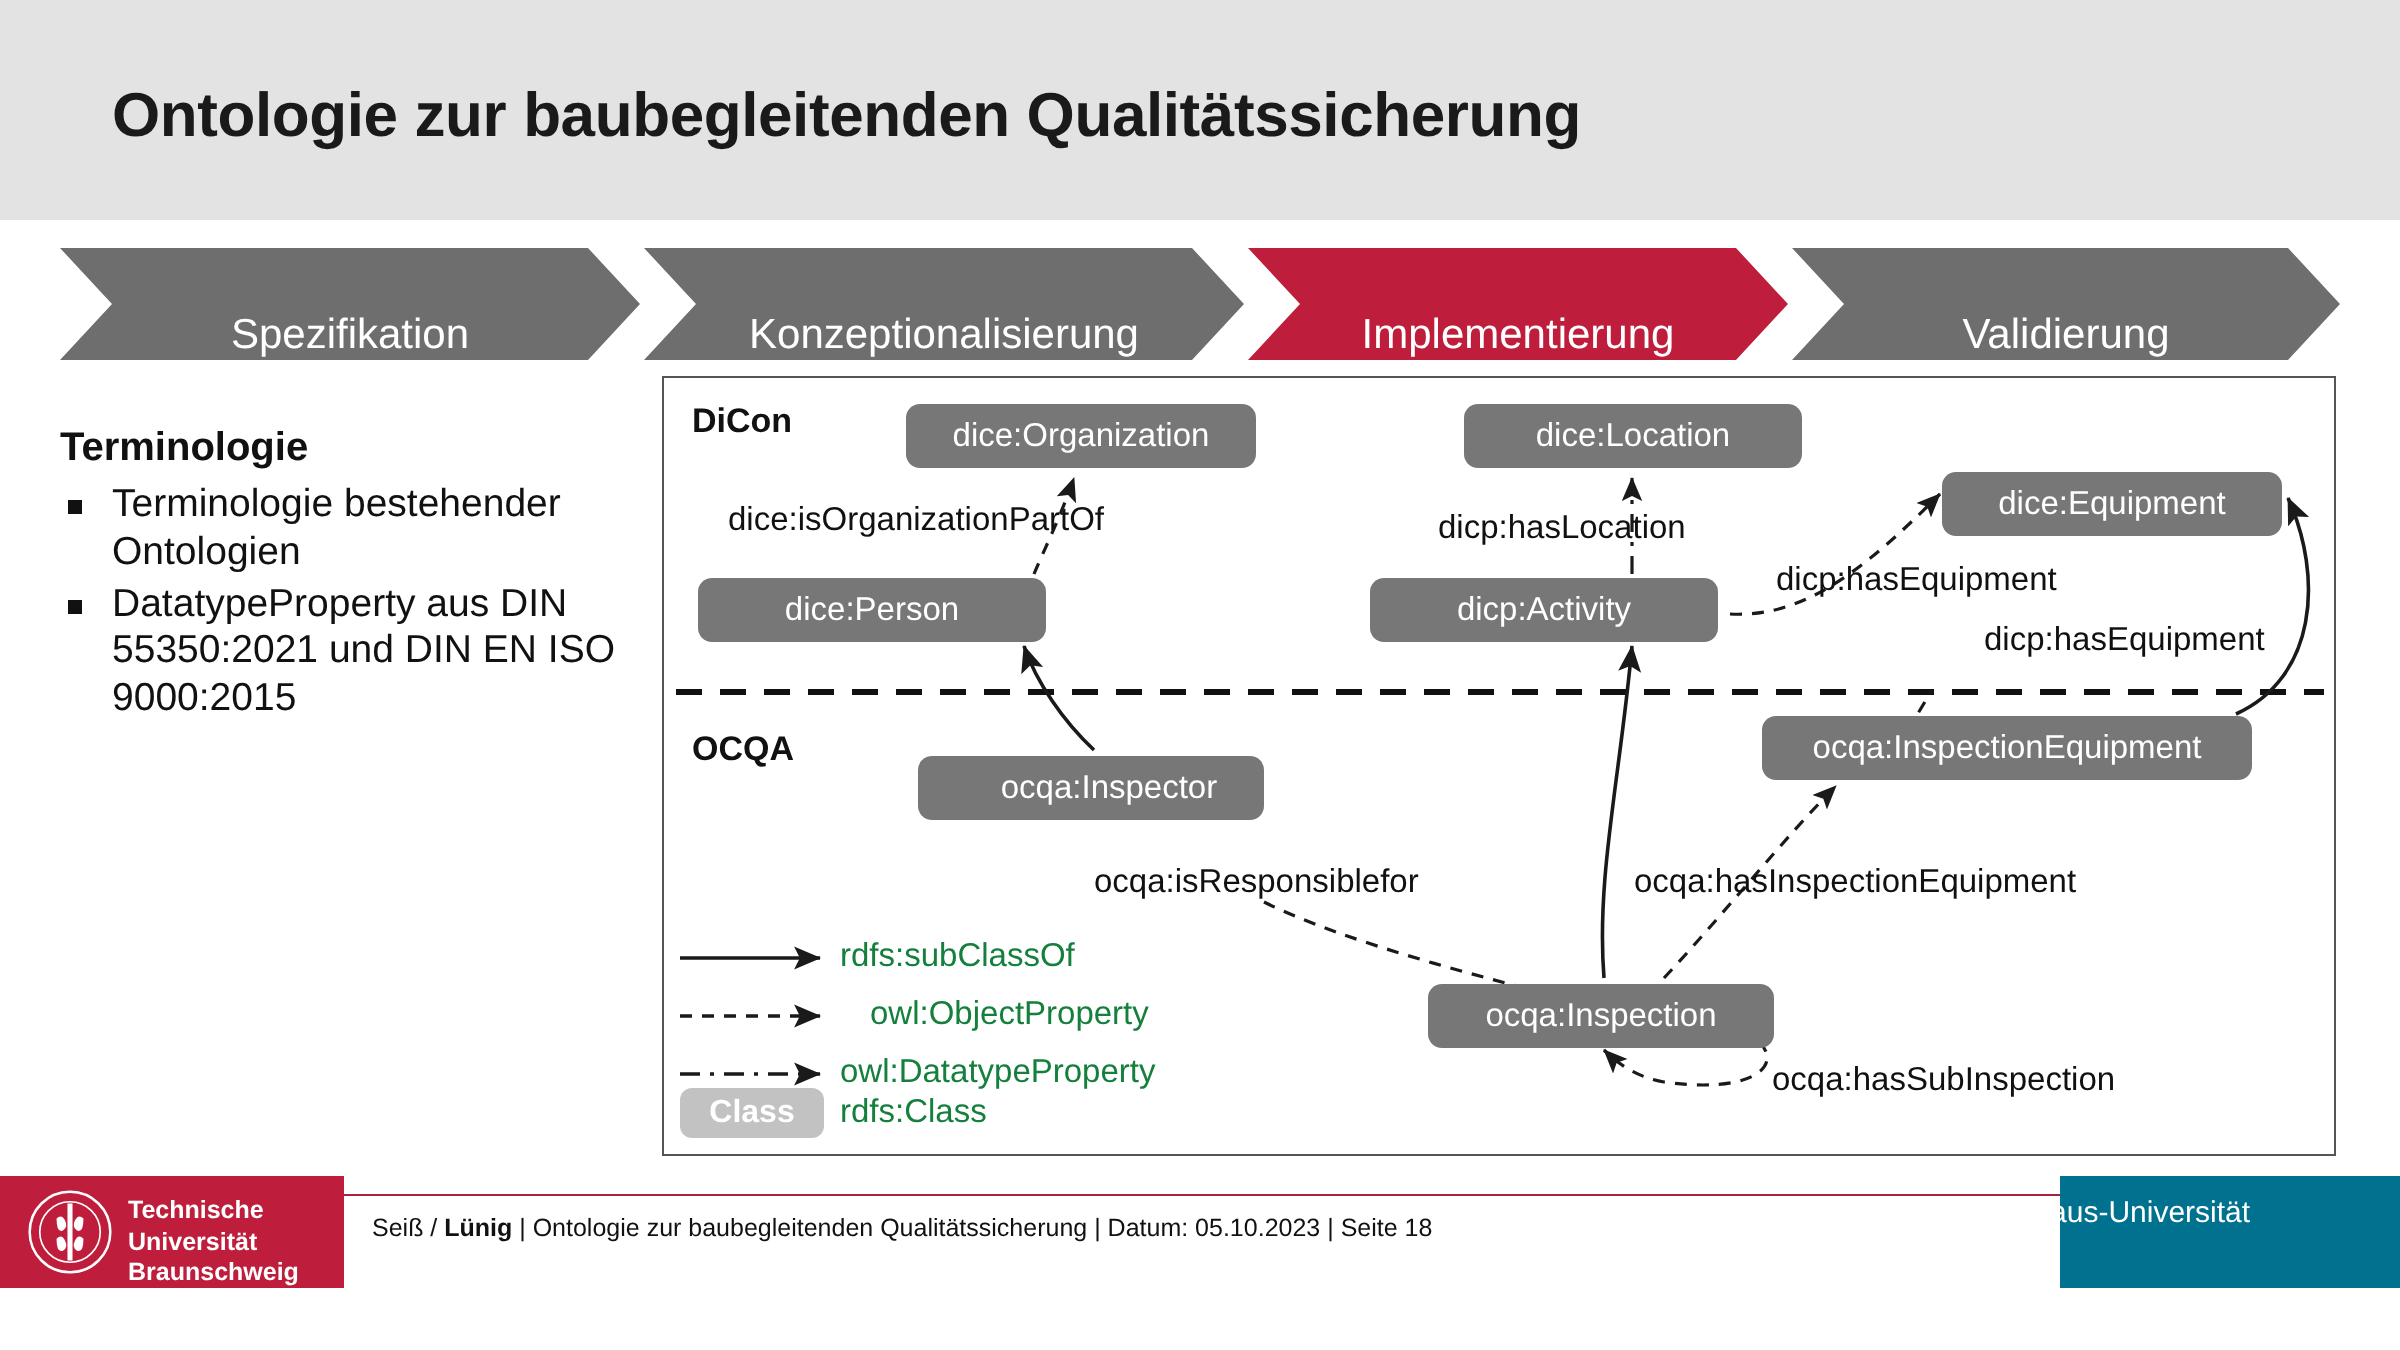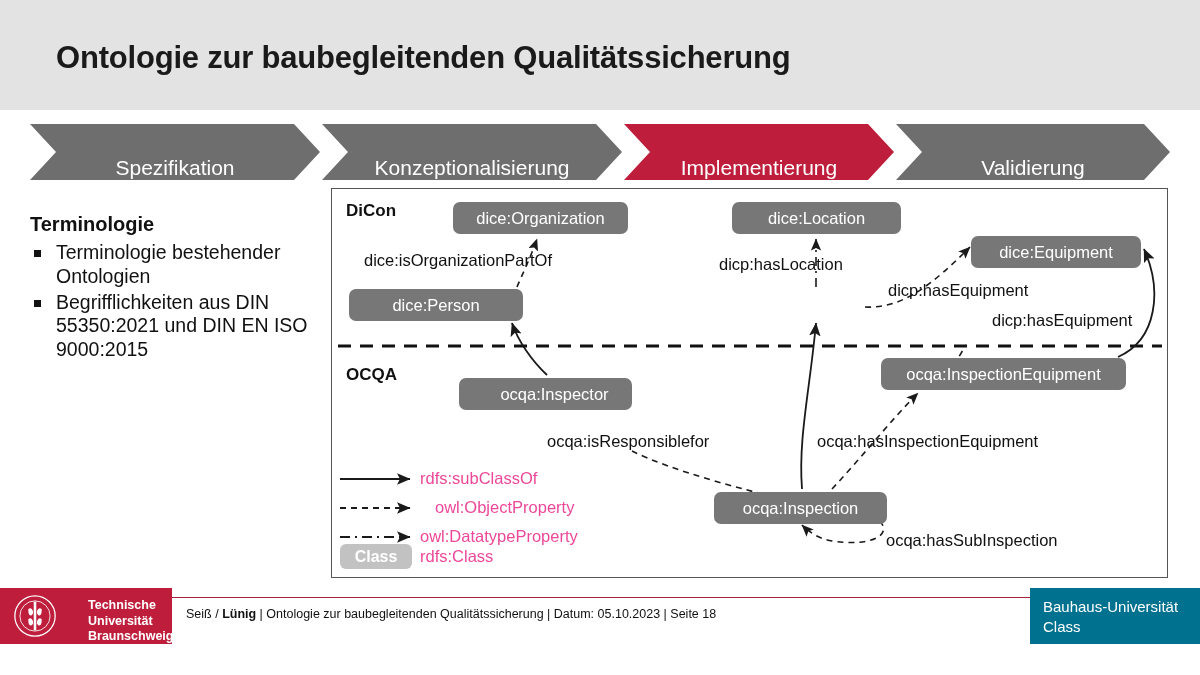--- a/index.html
+++ b/index.html
@@ -69,53 +69,53 @@
     position:absolute;background:#777777;border-radius:7px;
     display:flex;align-items:center;justify-content:center;
     color:#ffffff;font-size:16.5px;white-space:nowrap;
     box-sizing:border-box;
   }
   .edge-label{
     position:absolute;font-size:16.5px;color:#111;white-space:nowrap;text-align:center;
   }
   
   .legend-text{
-    position:absolute;font-size:16.5px;color:#ec4899;white-space:nowrap;
+    position:absolute;font-size:16.5px;color:#15803d;white-space:nowrap;
   }
   #legend-class-swatch{
     position:absolute;background:#c2c2c2;border-radius:6px;
     display:flex;align-items:center;justify-content:center;
     color:#ffffff;font-size:16px;font-weight:bold;
   }
 
   
   #footer-rule{
     position:absolute;left:0;top:597px;width:1200px;height:1px;background:#a8223c;
   }
   #tu-logo{
     position:absolute;left:0;top:588px;width:172px;height:56px;background:#be1e3c;
     display:flex;align-items:center;
   }
   #tu-seal{
     position:absolute;left:14px;top:7px;width:42px;height:42px;
   }
   #tu-words{
     position:absolute;left:64px;top:10px;
-    color:#fff;font-size:12.5px;font-weight:bold;line-height:1.25;margin-left:24px;
+    color:#fff;font-size:12.5px;font-weight:bold;line-height:1.25;
   }
   #footer-text{
     position:absolute;left:186px;top:607px;
     font-size:12.5px;color:#111;white-space:nowrap;
   }
   #footer-text b{font-weight:bold;margin-top:30px;}
   #bauhaus-logo{
     position:absolute;left:1030px;top:588px;width:170px;height:56px;background:#00718f;
   }
   #bauhaus-words{
-    position:absolute;left:1043px;top:597px;
+    position:absolute;left:990px;top:597px;
     color:#ffffff;font-size:15px;line-height:1.3;
   }
 </style>
 </head>
 <body>
 
 <div id="title-band">
   <div id="slide-title">Ontologie zur baubegleitenden Qualitätssicherung</div>
 </div>
 
@@ -131,21 +131,21 @@
   </div>
   <div class="chev chev-grey" style="left:896px;width:274px;">
     <span>Validierung</span>
   </div>
 </div>
 
 <div id="left-col">
   <div id="term-head">Terminologie</div>
   <ul class="bullets">
     <li>Terminologie bestehender Ontologien</li>
-    <li>Begrifflichkeiten aus DIN 55350:2021 und DIN EN ISO 9000:2015</li>
+    <li>DatatypeProperty aus DIN 55350:2021 und DIN EN ISO 9000:2015</li>
   </ul>
 </div>
 
 <div id="diagram">
 
   <svg id="svg-layer" viewBox="0 0 837 390">
     <defs>
       <marker id="ah" markerWidth="9" markerHeight="9" refX="7.2" refY="3.2" orient="auto">
         <path d="M0,0 L7.5,3.2 L0,6.4 L1.6,3.2 Z" fill="#1a1a1a"></path>
       </marker>
@@ -185,20 +185,23 @@
     <span>dice:Organization</span>
   </div>
   <div class="node" style="left:400px;top:13px;width:169px;height:32px;">
     <span>dice:Location</span>
   </div>
   <div class="node" style="left:639px;top:47px;width:170px;height:32px;text-align:center;">
     <span>dice:Equipment</span>
   </div>
   <div class="node" style="left:17px;top:100px;width:174px;height:32px;">
     <span>dice:Person</span>
+  </div>
+  <div class="node" style="left:353px;top:100px;width:174px;height:32px;">
+    <span>dicp:Activity</span>
   </div>
   <div class="node" style="left:127px;top:189px;width:173px;height:32px;padding-left:18px;">
     <span>ocqa:Inspector</span>
   </div>
   <div class="node" style="left:549px;top:169px;width:245px;height:32px;">
     <span>ocqa:InspectionEquipment</span>
   </div>
   <div class="node" style="left:382px;top:303px;width:173px;height:32px;">
     <span>ocqa:Inspection</span>
   </div>

